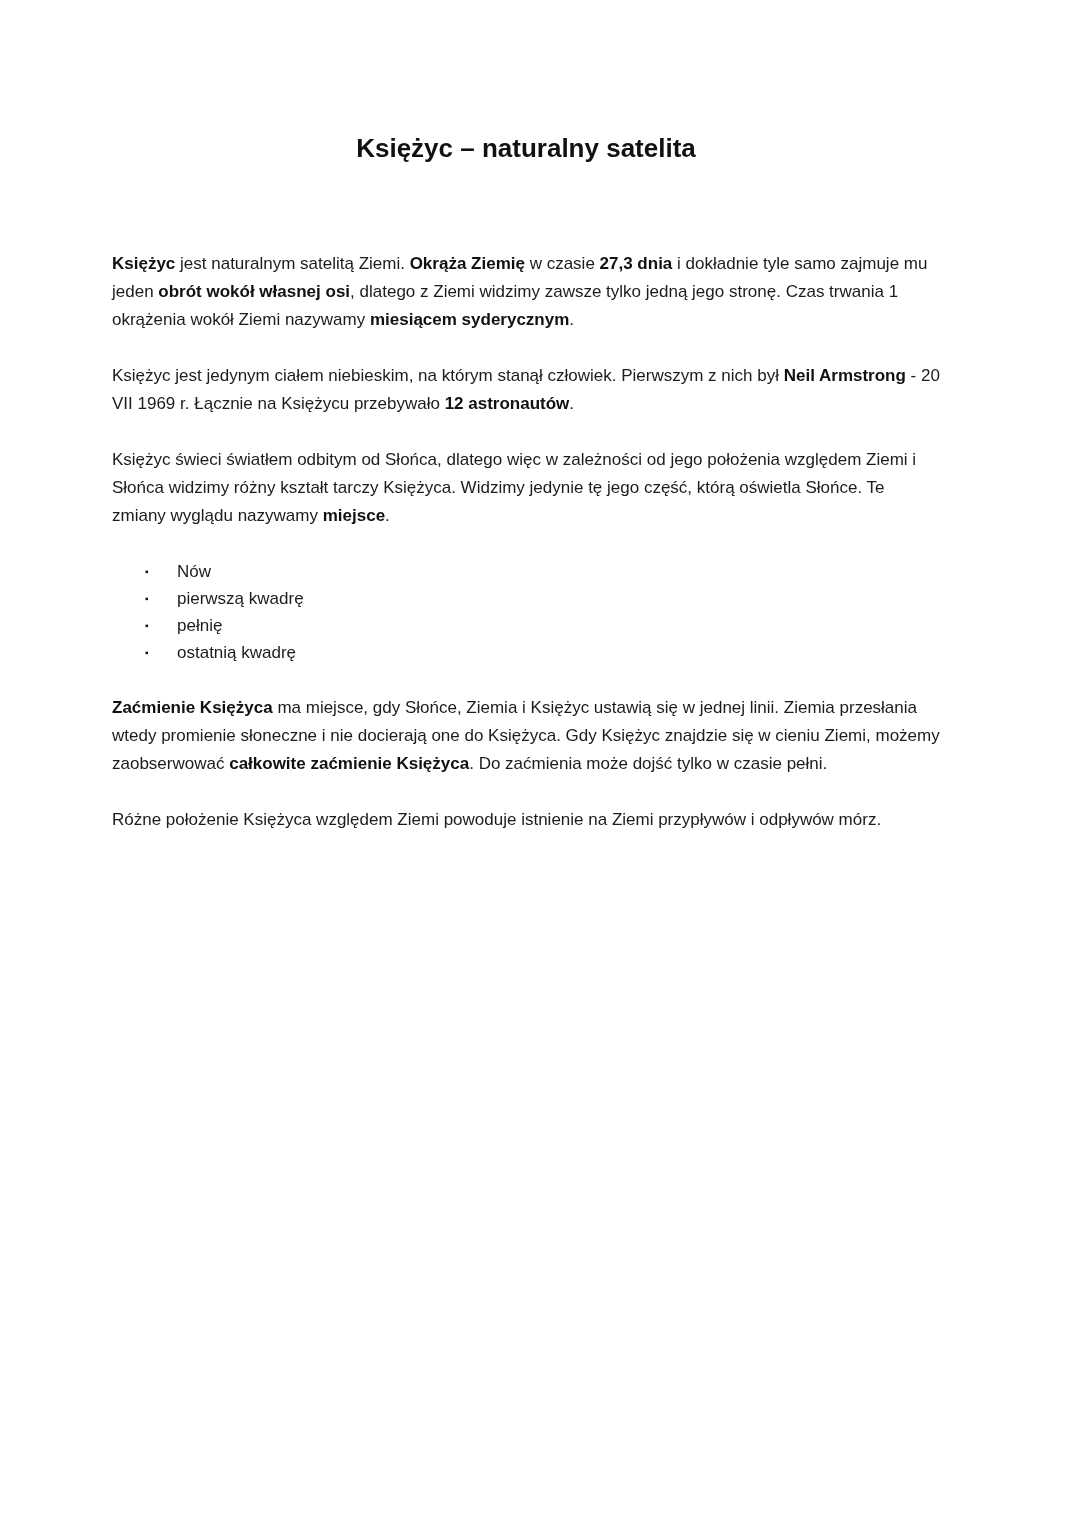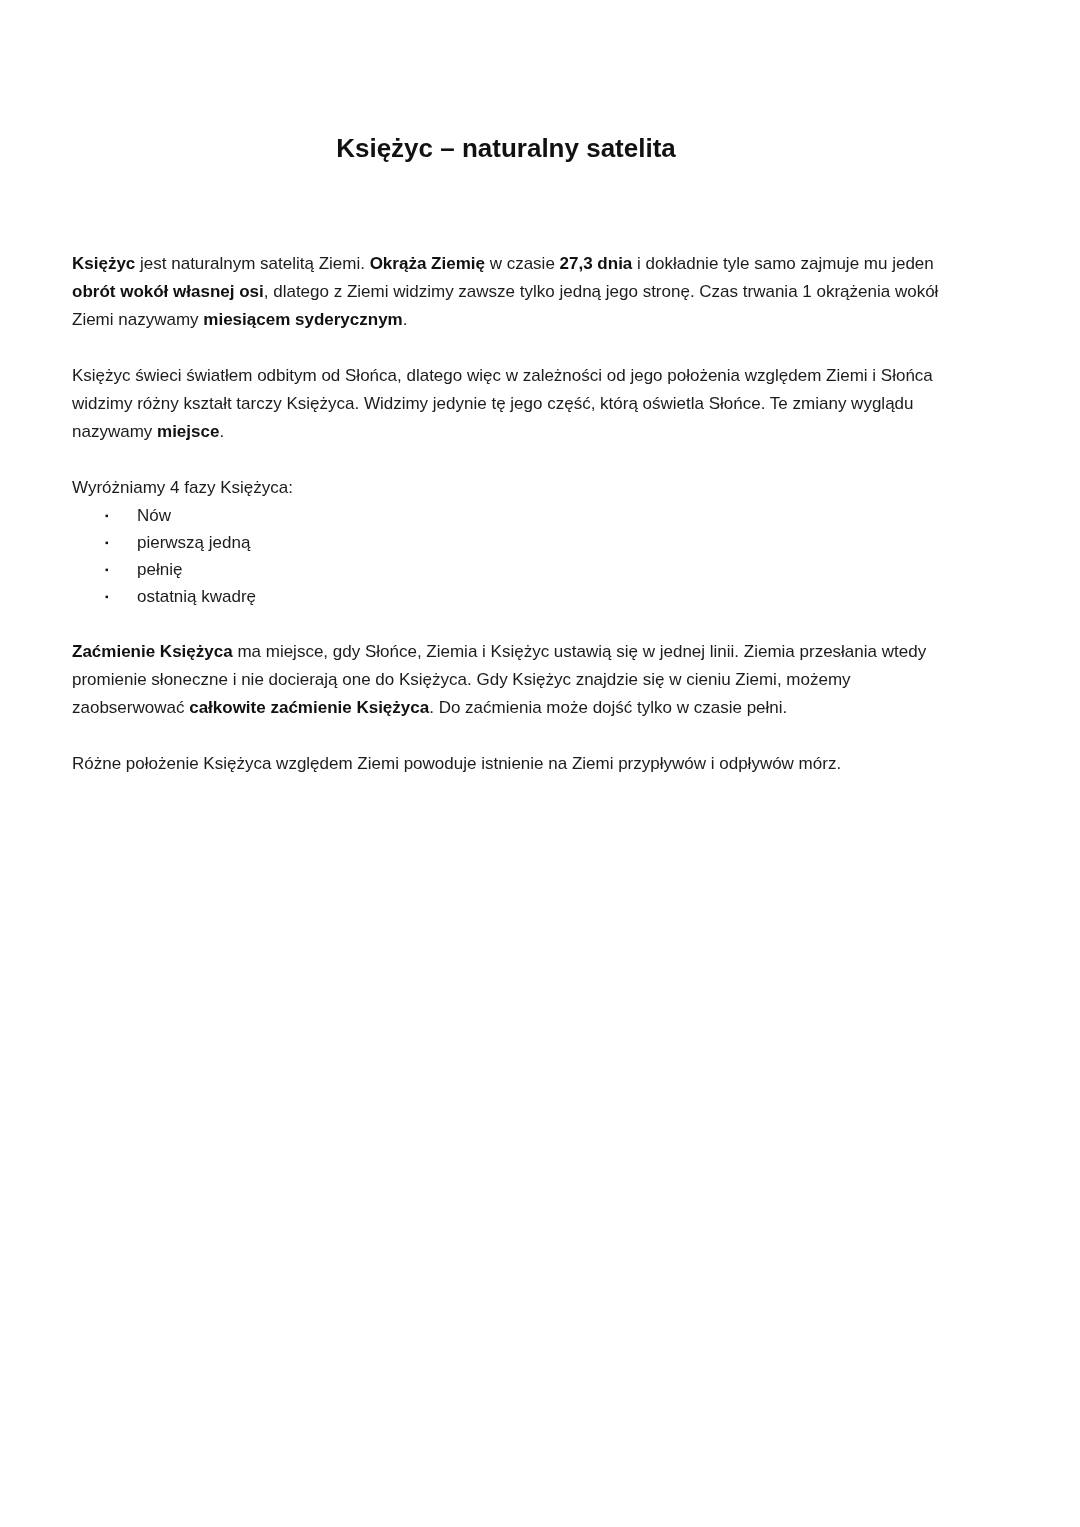--- a/index.html
+++ b/index.html
@@ -9,21 +9,21 @@
   }
   .page {
     width: 1080px;
     min-height: 1527px;
     box-sizing: border-box;
     background: #ffffff;
     color: #1c1c1c;
     font-family: "Liberation Sans", sans-serif;
     font-size: 17px;
     line-height: 28px;
-    padding: 132px 140px 40px 72px;
+    padding: 132px 140px 40px 112px;
   }
   .doc-title {
     font-size: 26px;
     line-height: 32px;
     font-weight: bold;
     text-align: center;
     margin: 0 0 86px 0;
     color: #111111;
   }
   .doc-body p {
@@ -56,30 +56,30 @@
     color: #111111;
   }
 </style>
 </head>
 <body>
 
 <div class="page">
   <h1 class="doc-title">Księżyc – naturalny satelita</h1>
   <div class="doc-body" id="doc-body">
       <p><strong>Księżyc</strong><span> jest naturalnym satelitą Ziemi. </span><strong>Okrąża Ziemię</strong><span> w czasie </span><strong>27,3 dnia</strong><span> i dokładnie tyle samo zajmuje mu jeden </span><strong>obrót wokół własnej osi</strong><span>, dlatego z Ziemi widzimy zawsze tylko jedną jego stronę. Czas trwania 1 okrążenia wokół Ziemi nazywamy </span><strong>miesiącem syderycznym</strong><span>.</span></p>
+      <p><span>Księżyc jest jedynym ciałem niebieskim, na którym stanął człowiek. Pierwszym z nich był </span><strong>Neil Armstrong</strong><span> - 20 VII 1969 r. Łącznie na Księżycu przebywało </span><strong>12 astronautów</strong><span>.</span></p>
       <p><span>Księżyc świeci światłem odbitym od Słońca, dlatego więc w zależności od jego położenia względem Ziemi i Słońca widzimy różny kształt tarczy Księżyca. Widzimy jedynie tę jego część, którą oświetla Słońce. Te zmiany wyglądu nazywamy </span><strong>miejsce</strong><span>.</span></p>
-      <p class="tight"><span>Wyróżniamy 4 fazy Księżyca:</span></p>
       <ul class="phase-list">
         <li>
           <span class="bullet">▪</span>
           <span>Nów</span>
         </li>
         <li>
           <span class="bullet">▪</span>
-          <span>pierwszą jedną</span>
+          <span>pierwszą kwadrę</span>
         </li>
         <li>
           <span class="bullet">▪</span>
           <span>pełnię</span>
         </li>
         <li>
           <span class="bullet">▪</span>
           <span>ostatnią kwadrę</span>
         </li>
       </ul>

